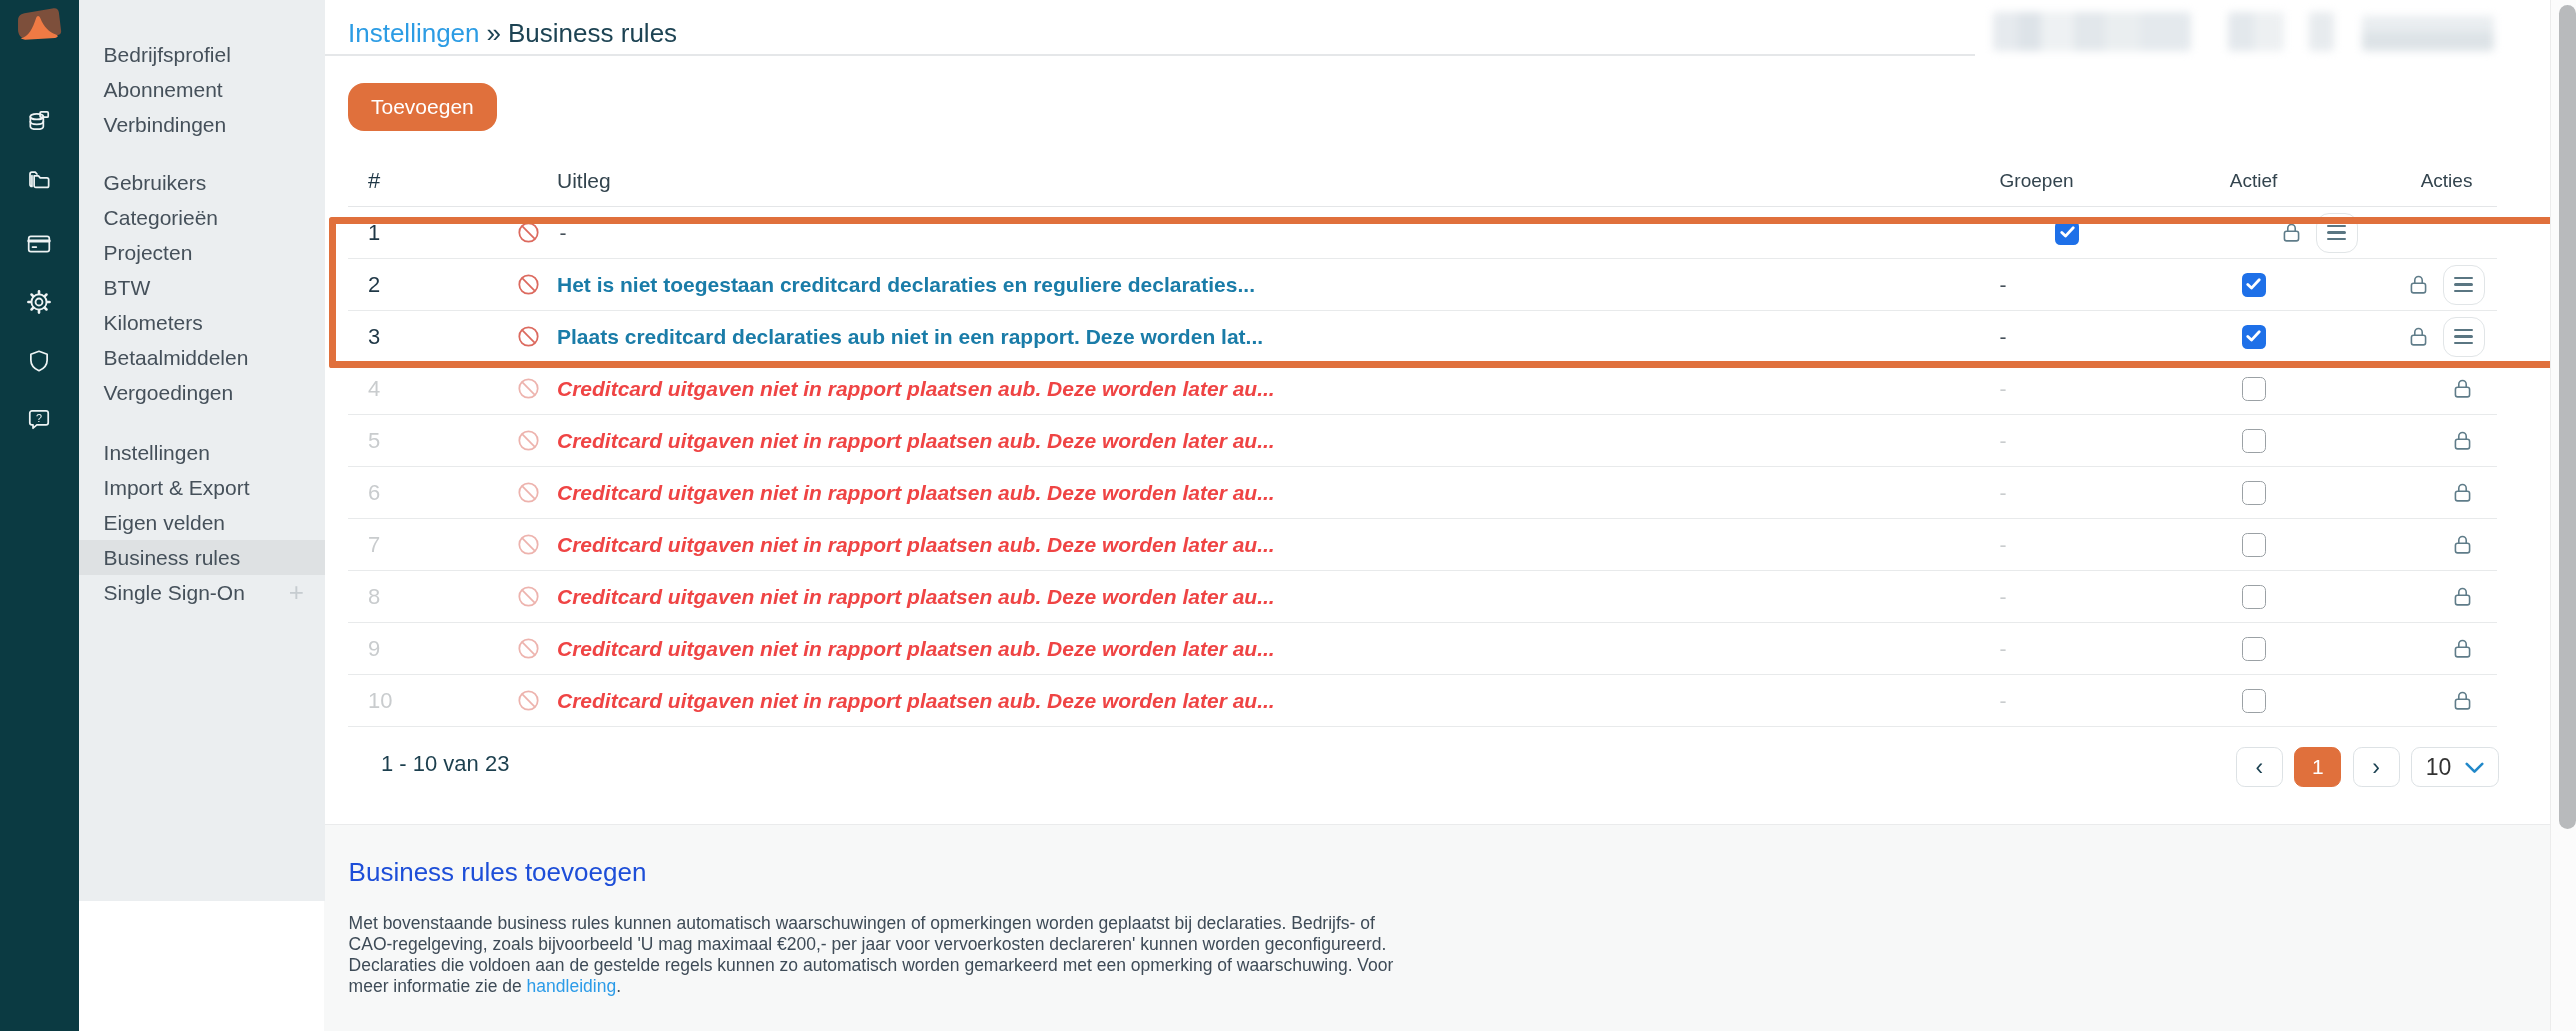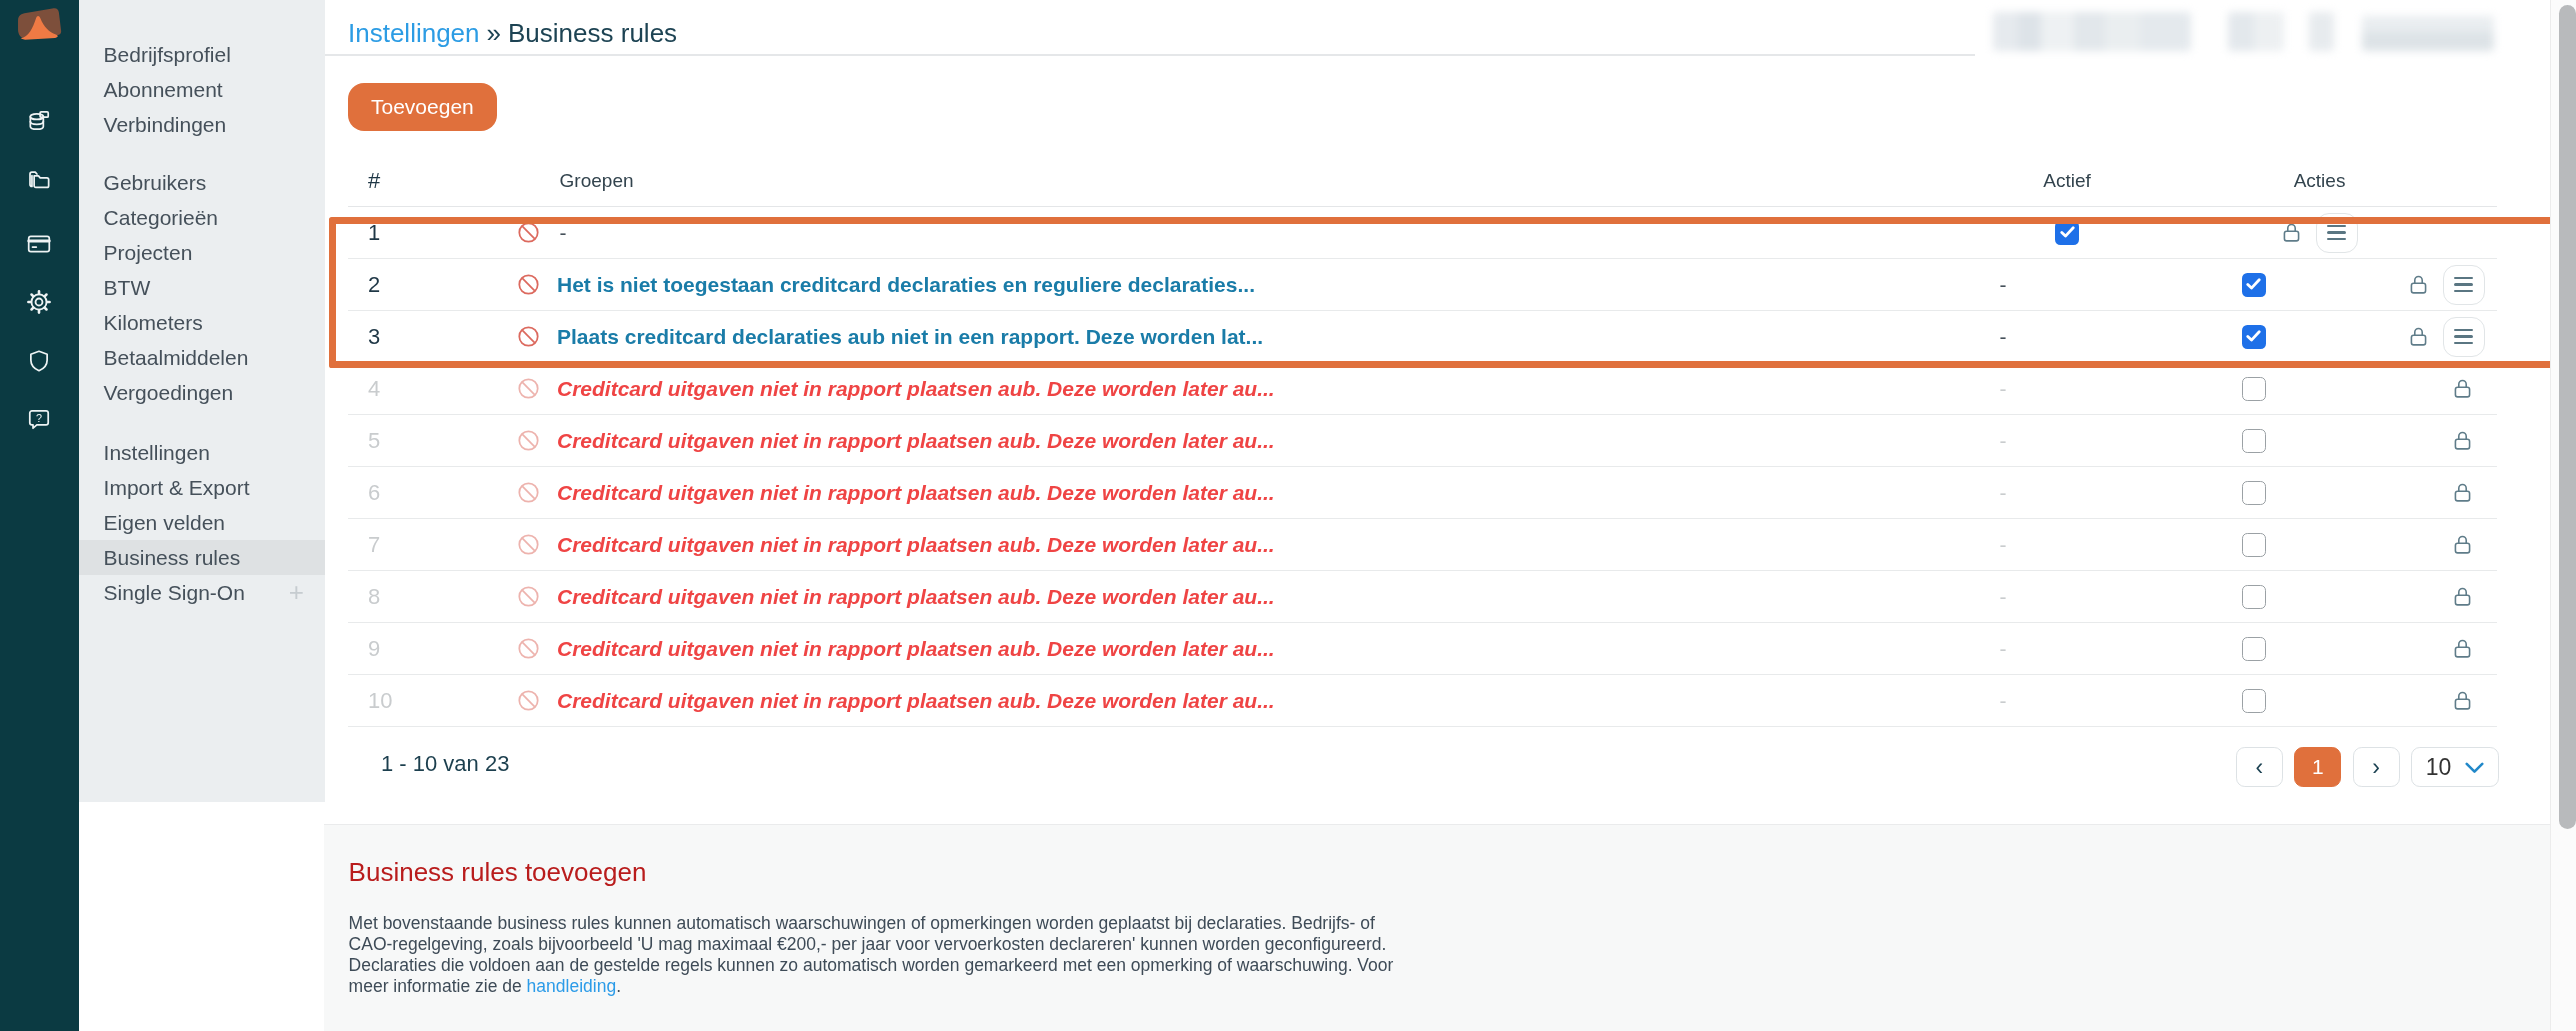--- a/index.html
+++ b/index.html
@@ -6,21 +6,21 @@
   html, body { width: 2576px; height: 1031px; overflow: hidden; background: #fff;
     font-family: "Liberation Sans", sans-serif; }
 
   
   .rail { position: absolute; left: 0; top: 0; width: 79px; height: 1031px;
     background: #0b3a42; z-index: 30; }
   .rail .logo { position: absolute; left: 10.5px; top: 5.3px; width: 58px; height: 44px; }
   .rail-icon { position: absolute; left: 26px; width: 26px; height: 26px; }
 
   
-  .sidebar { position: absolute; left: 79px; top: 0; width: 246px; height: 802px;
+  .sidebar { position: absolute; left: 79px; top: 0; width: 246px; height: 901px;
     background: #ebeef0; z-index: 20; padding-top: 37px; }
   .side-group { margin-bottom: 0; }
   .gap-a { height: 23px; } .gap-b { height: 25.4px; }
   .side-item { height: 35px; line-height: 35px; padding: 0 21px 0 24.6px;
     font-size: 21px; color: #45505a; white-space: nowrap; cursor: pointer;
     display: flex; justify-content: space-between; align-items: center; }
   .side-item.active { background: #dee1e3; }
   .side-item .plus { color: #c6ccd0; font-size: 26px; font-weight: 400; }
 
   
@@ -84,21 +84,21 @@
     font-size: 23px; color: #1c4252; cursor: pointer; font-family: inherit;
     display: flex; align-items: center; justify-content: center; }
   .pg-prev, .pg-next { width: 47px; }
   .pg-page { width: 47px; background: #e0703c; border-color: #e0703c; color: #fff; font-size: 21px; }
   .pg-size { width: 88px; gap: 14px; color: #333; }
   .pg-size .chev { margin-top: 2.6px; }
 
   
   .info-section { position: absolute; left: 0; top: 824px; width: 2252px; height: 207px;
     background: #f7f8f8; border-top: 0.9px solid #eaebec; padding: 32px 0 0 24.6px; }
-  .info-title { font-size: 26px; font-weight: 500; color: #b91c1c; }
+  .info-title { font-size: 26px; font-weight: 500; color: #1d4ed8; }
   .info-text { margin-top: 25px; max-width: 1061px; font-size: 17.5px; line-height: 21px; color: #3e4b57; }
   .info-text a { color: #2b9be8; text-decoration: none; cursor: pointer; }
 
   
   .scrollbar { position: absolute; right: 0; top: 0; width: 26px; height: 1031px;
     background: #fbfbfb; border-left: 0.9px solid #ececec; z-index: 50; }
   .scroll-thumb { position: absolute; left: 8px; top: 5.3px; width: 16.7px; height: 824px;
     background: #b8babc; border-radius: 8.8px; }
 </style>
 </head>
@@ -217,20 +217,21 @@
     <div class="redact r-d"></div>
     <div class="bar-border"></div>
   </header>
 
   <button class="add-btn">Toevoegen</button>
 
   <div class="rules-table">
     <div class="t-row t-head">
       <div class="c-num">#</div>
       <div class="c-ban"></div>
+      <div class="c-uitleg" style="font-weight:400;color:#33444e">Uitleg</div>
       <div class="c-groep" style="color:#33444e;font-size:19px">Groepen</div>
       <div class="c-actief" style="font-size:19px;color:#33444e">Actief</div>
       <div class="c-acties" style="font-size:19px;color:#33444e">Acties</div>
     </div>
     <div id="rows-host">
   <div class="t-row active">
     <div class="c-num">1</div>
     <div class="c-ban">
       <svg class="ban-icon" width="23" height="23" viewBox="0 0 26 26" fill="none" stroke="#dc6a5f" stroke-width="2">
         <circle cx="13" cy="13" r="10.4"></circle>

